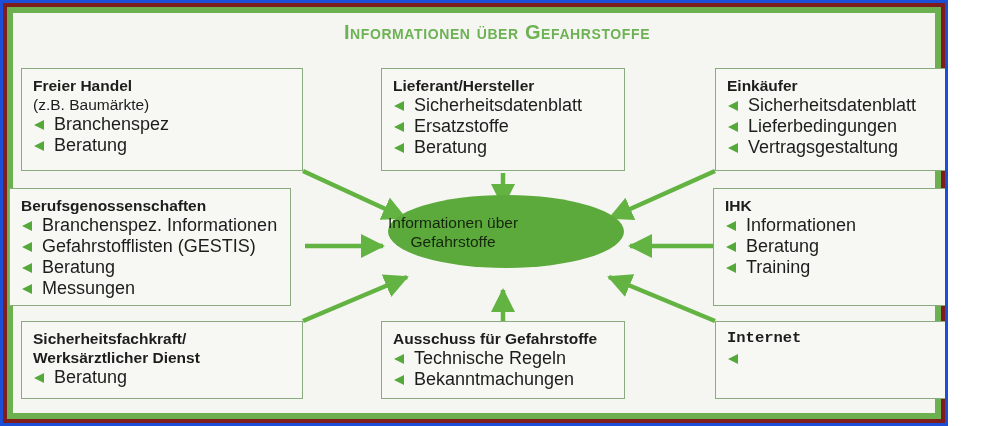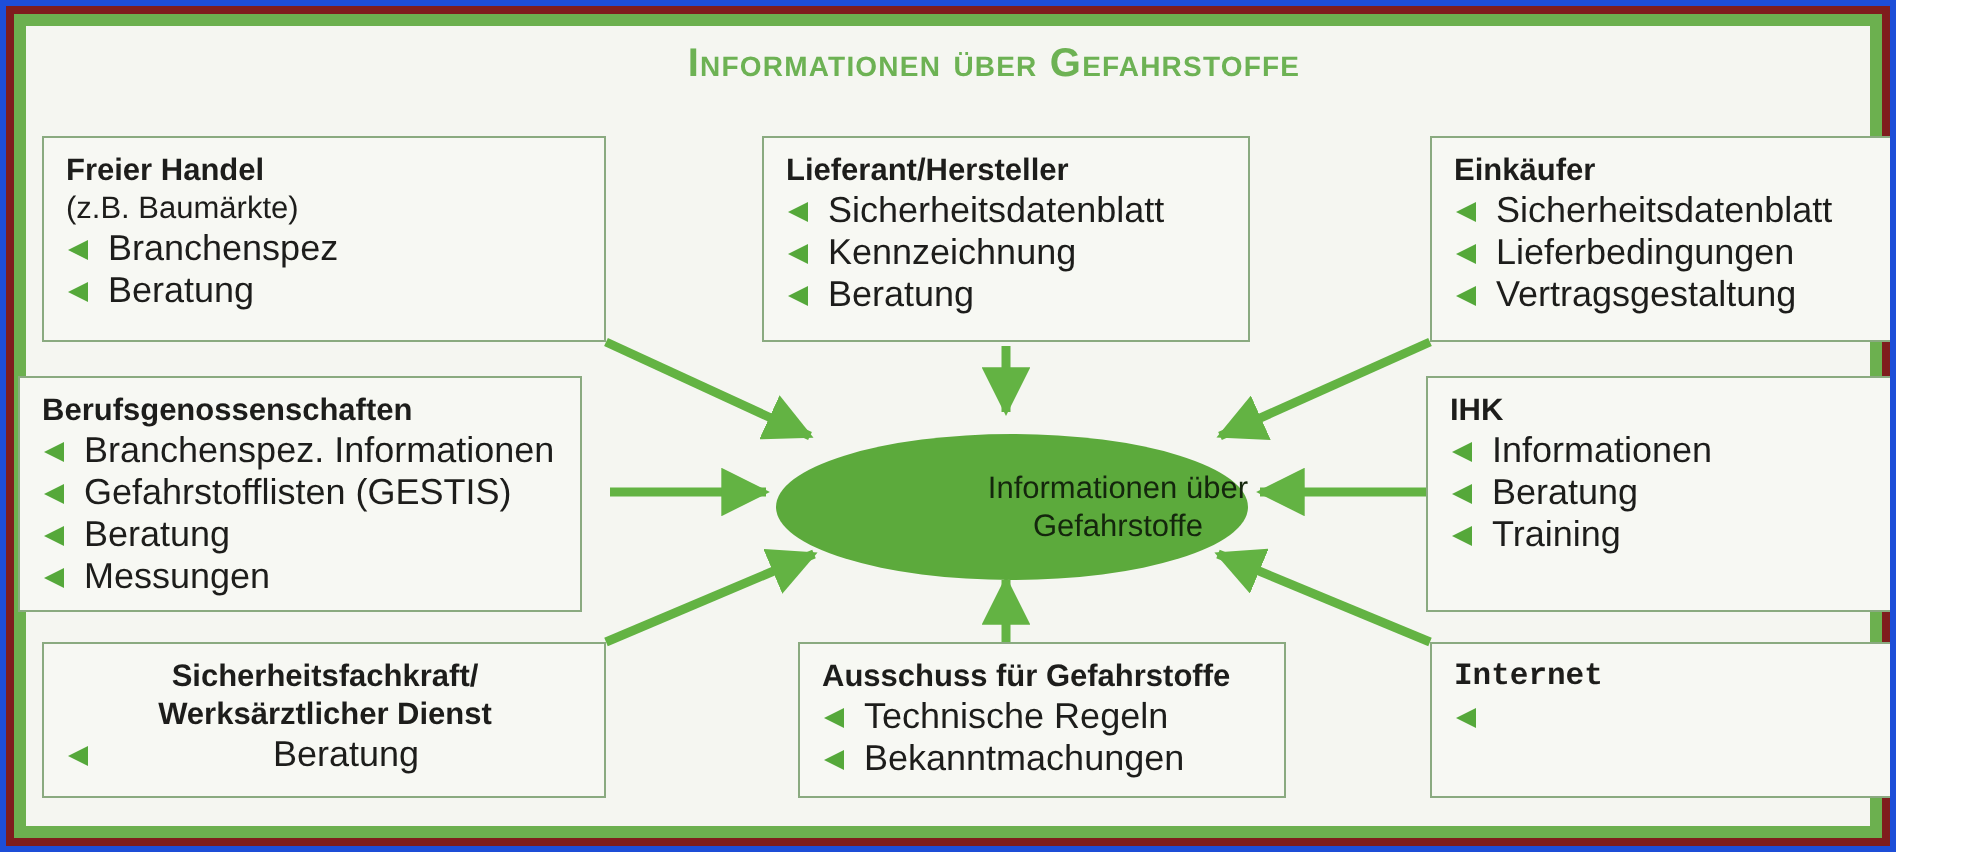--- a/index.html
+++ b/index.html
@@ -91,29 +91,29 @@
     top: 6px;
     width: 0;
     height: 0;
     border-top: 5px solid transparent;
     border-bottom: 5px solid transparent;
     border-right: 10px solid #55a83a;
   }
   #center-ellipse {
     position: absolute;
     left: 385px;
-    top: 214px;
+    top: 192px;
     width: 236px;
     height: 73px;
     border-radius: 50%;
     background: #5caa3c;
     z-index: 3;
     display: flex;
     align-items: center;
-    justify-content: flex-end;
+    justify-content: flex-start;
     text-align: center;
   }
   #center-ellipse .ellipse-label {
     color: #14260d;
     font-size: 15.5px;
     line-height: 19px;
     white-space: pre-line;
     font-family: "Liberation Sans", sans-serif;
   }
 </style>
@@ -157,21 +157,21 @@
     <ul class="bullet-list">
       <li class="bullet-item"><span class="bullet-icon"></span><span>Branchenspez</span></li>
       <li class="bullet-item"><span class="bullet-icon"></span><span>Beratung</span></li>
     </ul>
   </div>
 
   <div class="node-box" style="left:378px; top:65px; width:244px; height:103px;">
     <div class="node-title">Lieferant/Hersteller</div>
     <ul class="bullet-list">
       <li class="bullet-item"><span class="bullet-icon"></span><span>Sicherheitsdatenblatt</span></li>
-      <li class="bullet-item"><span class="bullet-icon"></span><span>Kennzeichnung</span></li>
+      <li class="bullet-item"><span class="bullet-icon"></span><span>Ersatzstoffe</span></li>
       <li class="bullet-item"><span class="bullet-icon"></span><span>Beratung</span></li>
     </ul>
   </div>
 
   <div class="node-box" style="left:712px; top:65px; width:248px; height:103px;">
     <div class="node-title">Einkäufer</div>
     <ul class="bullet-list">
       <li class="bullet-item"><span class="bullet-icon"></span><span>Sicherheitsdatenblatt</span></li>
       <li class="bullet-item"><span class="bullet-icon"></span><span>Lieferbedingungen</span></li>
       <li class="bullet-item"><span class="bullet-icon"></span><span>Vertragsgestaltung</span></li>
@@ -190,29 +190,29 @@
 
   <div class="node-box" style="left:710px; top:185px; width:250px; height:118px;">
     <div class="node-title">IHK</div>
     <ul class="bullet-list">
       <li class="bullet-item"><span class="bullet-icon"></span><span>Informationen</span></li>
       <li class="bullet-item"><span class="bullet-icon"></span><span>Beratung</span></li>
       <li class="bullet-item"><span class="bullet-icon"></span><span>Training</span></li>
     </ul>
   </div>
 
-  <div class="node-box" style="left:18px; top:318px; width:282px; height:78px;text-align:center;">
+  <div class="node-box" style="left:18px; top:318px; width:282px; height:78px;">
     <div class="node-title">Sicherheitsfachkraft/
 Werksärztlicher Dienst</div>
     <ul class="bullet-list">
       <li class="bullet-item"><span class="bullet-icon"></span><span>Beratung</span></li>
     </ul>
   </div>
 
-  <div class="node-box" style="left:396px; top:318px; width:244px; height:78px;">
+  <div class="node-box" style="left:378px; top:318px; width:244px; height:78px;">
     <div class="node-title">Ausschuss für Gefahrstoffe</div>
     <ul class="bullet-list">
       <li class="bullet-item"><span class="bullet-icon"></span><span>Technische Regeln</span></li>
       <li class="bullet-item"><span class="bullet-icon"></span><span>Bekanntmachungen</span></li>
     </ul>
   </div>
 
   <div class="node-box" style="left:712px; top:318px; width:248px; height:78px;font-family:Liberation Mono, monospace;">
     <div class="node-title">Internet</div>
     <ul class="bullet-list">

